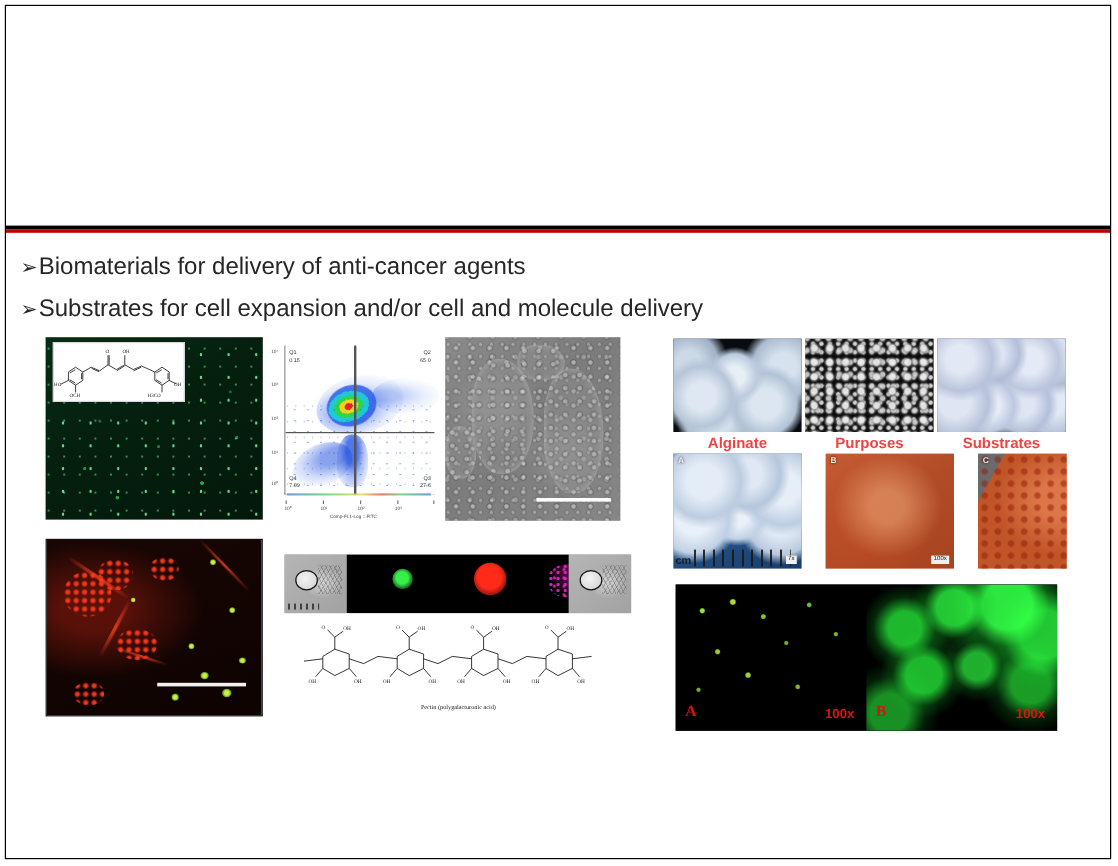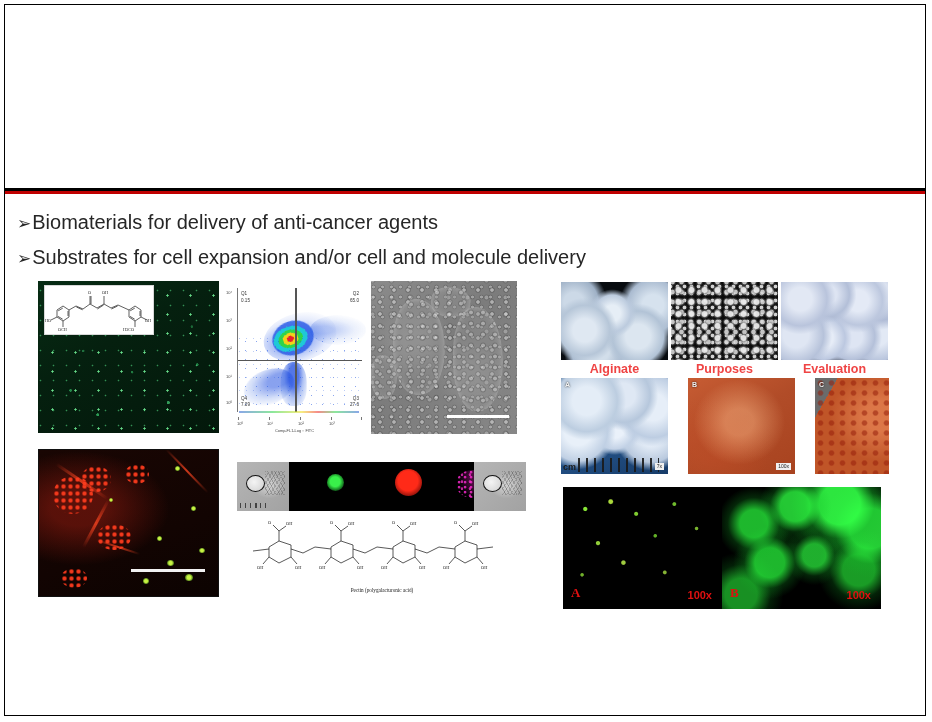--- a/index.html
+++ b/index.html
@@ -724,21 +724,21 @@
 
   <div class="panel" id="panel-spheres">
     <div class="sph-row" id="sph-row-top">
       <div class="sph-cell" id="sph-alginate"></div>
       <div class="sph-cell" id="sph-gelatin"></div>
       <div class="sph-cell" id="sph-polylactide"></div>
     </div>
     <div id="sph-labels">
       <div class="sph-label">Alginate</div>
       <div class="sph-label">Purposes</div>
-      <div class="sph-label">Evaluation</div>
+      <div class="sph-label">Substrates</div>
     </div>
     <div id="sph-row-bottom">
       <div class="sph-cell2" id="sph-A">
         <div class="panel-tag">A</div>
         <div id="cm-ruler">
           <span id="cm-text">cm</span>
           <span id="cm-ticks"></span>
         </div>
         <div class="mag-tag">7x</div>
       </div>

